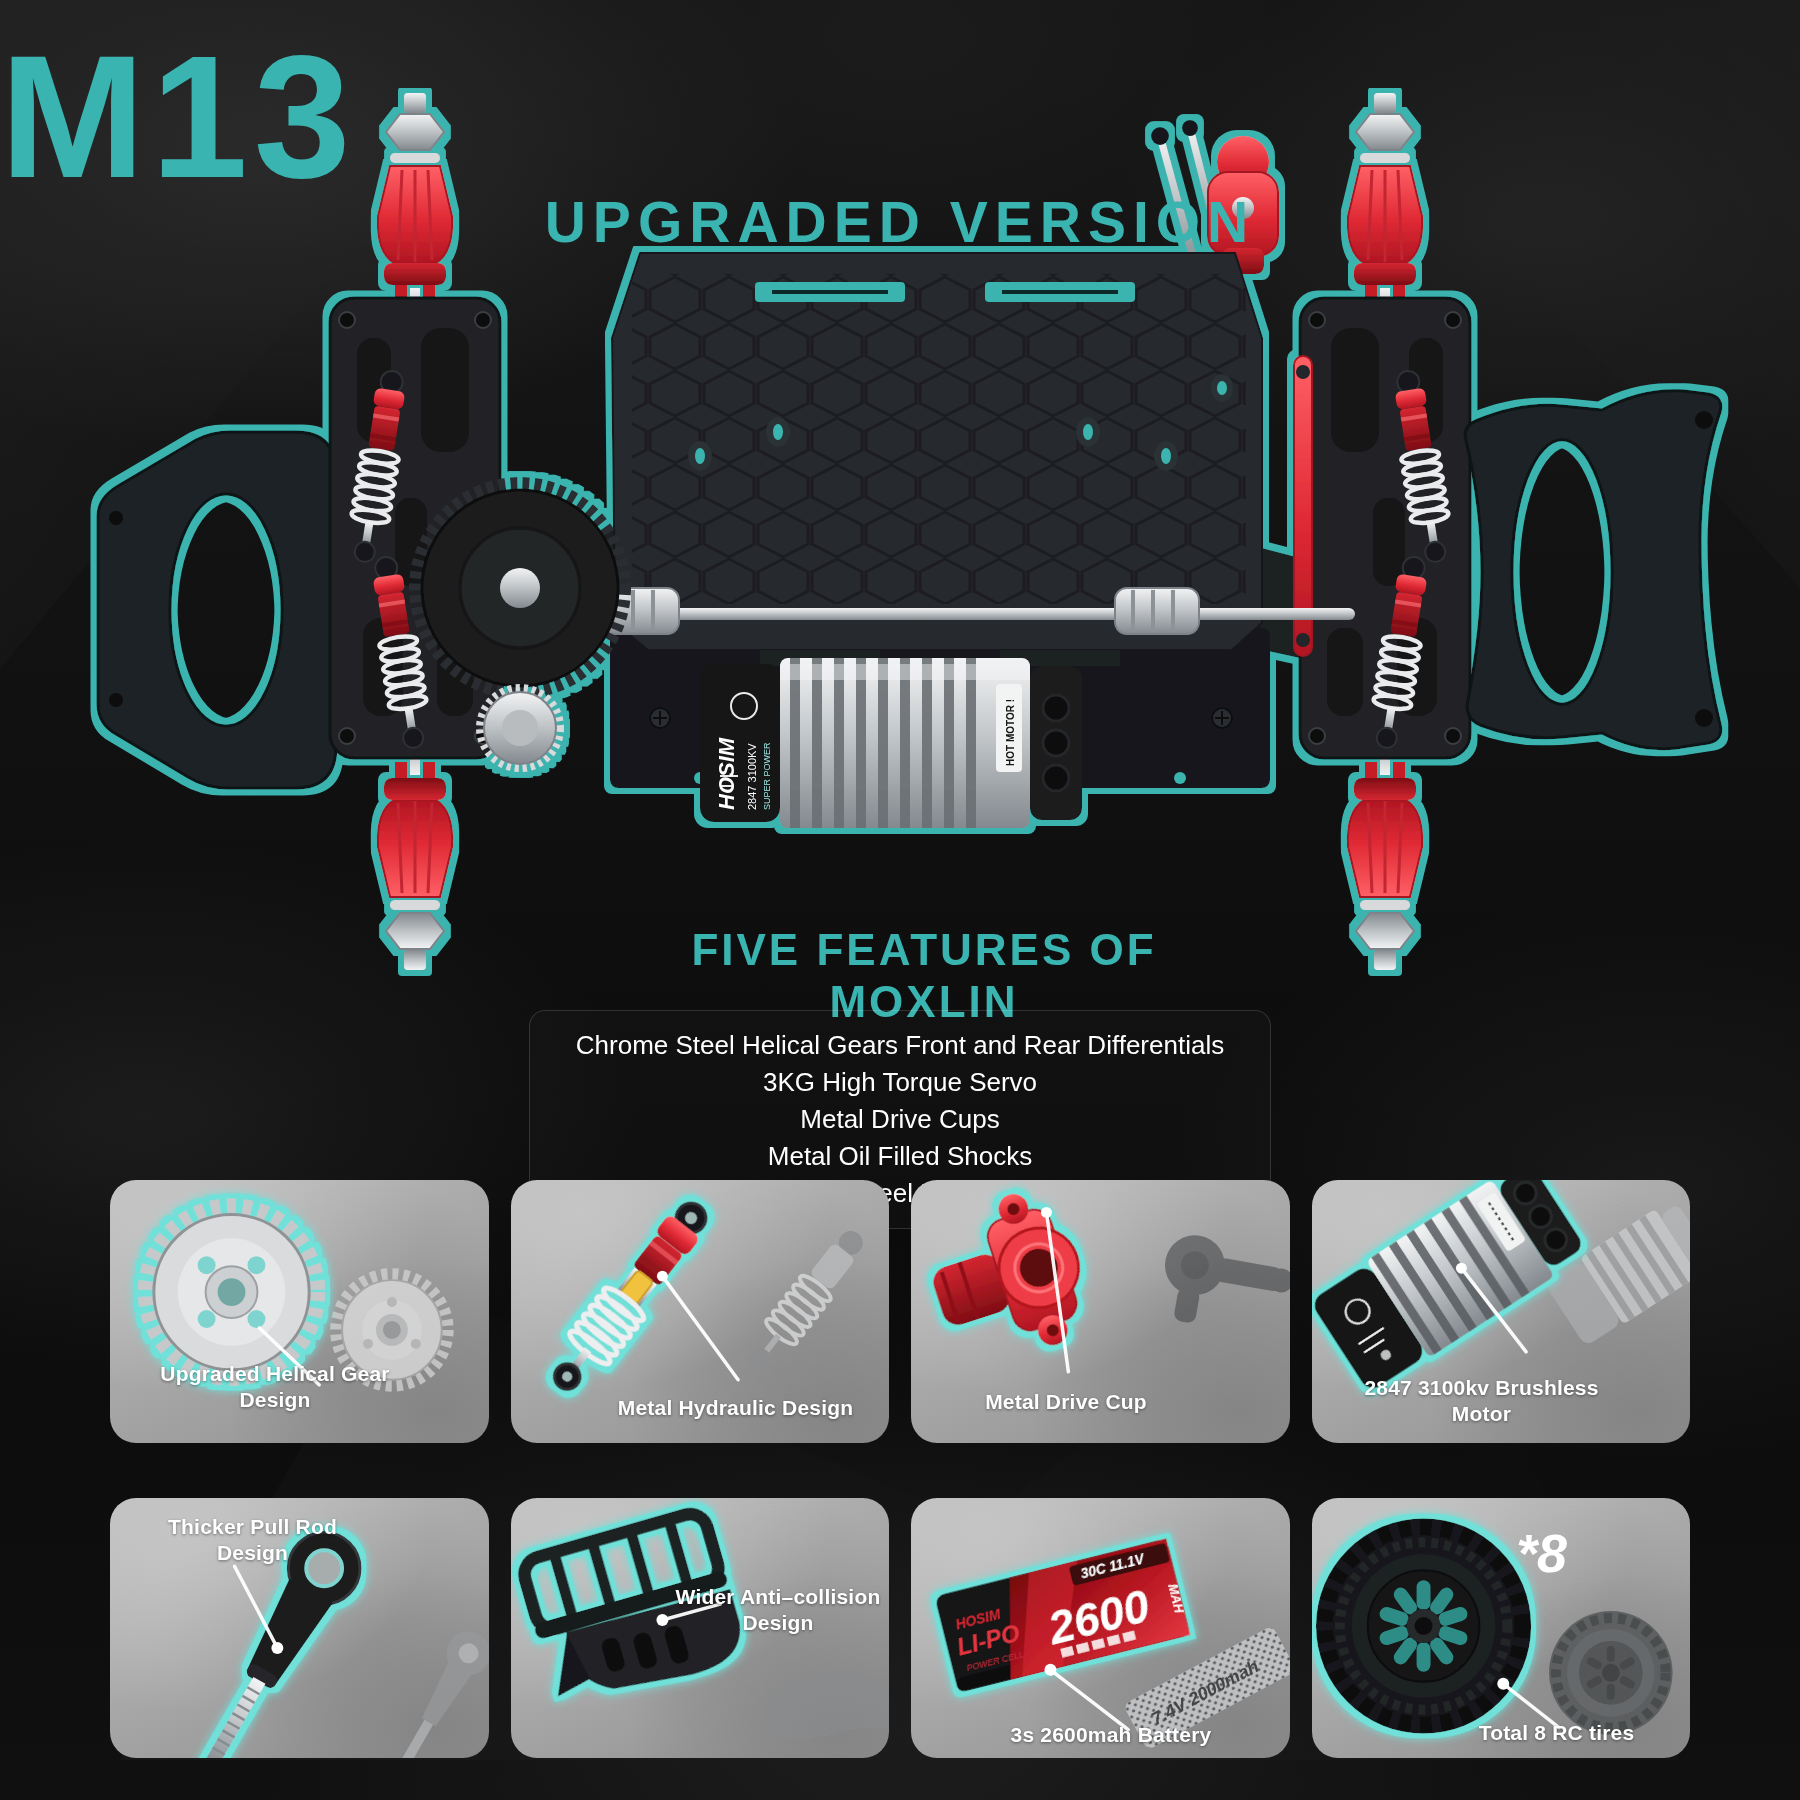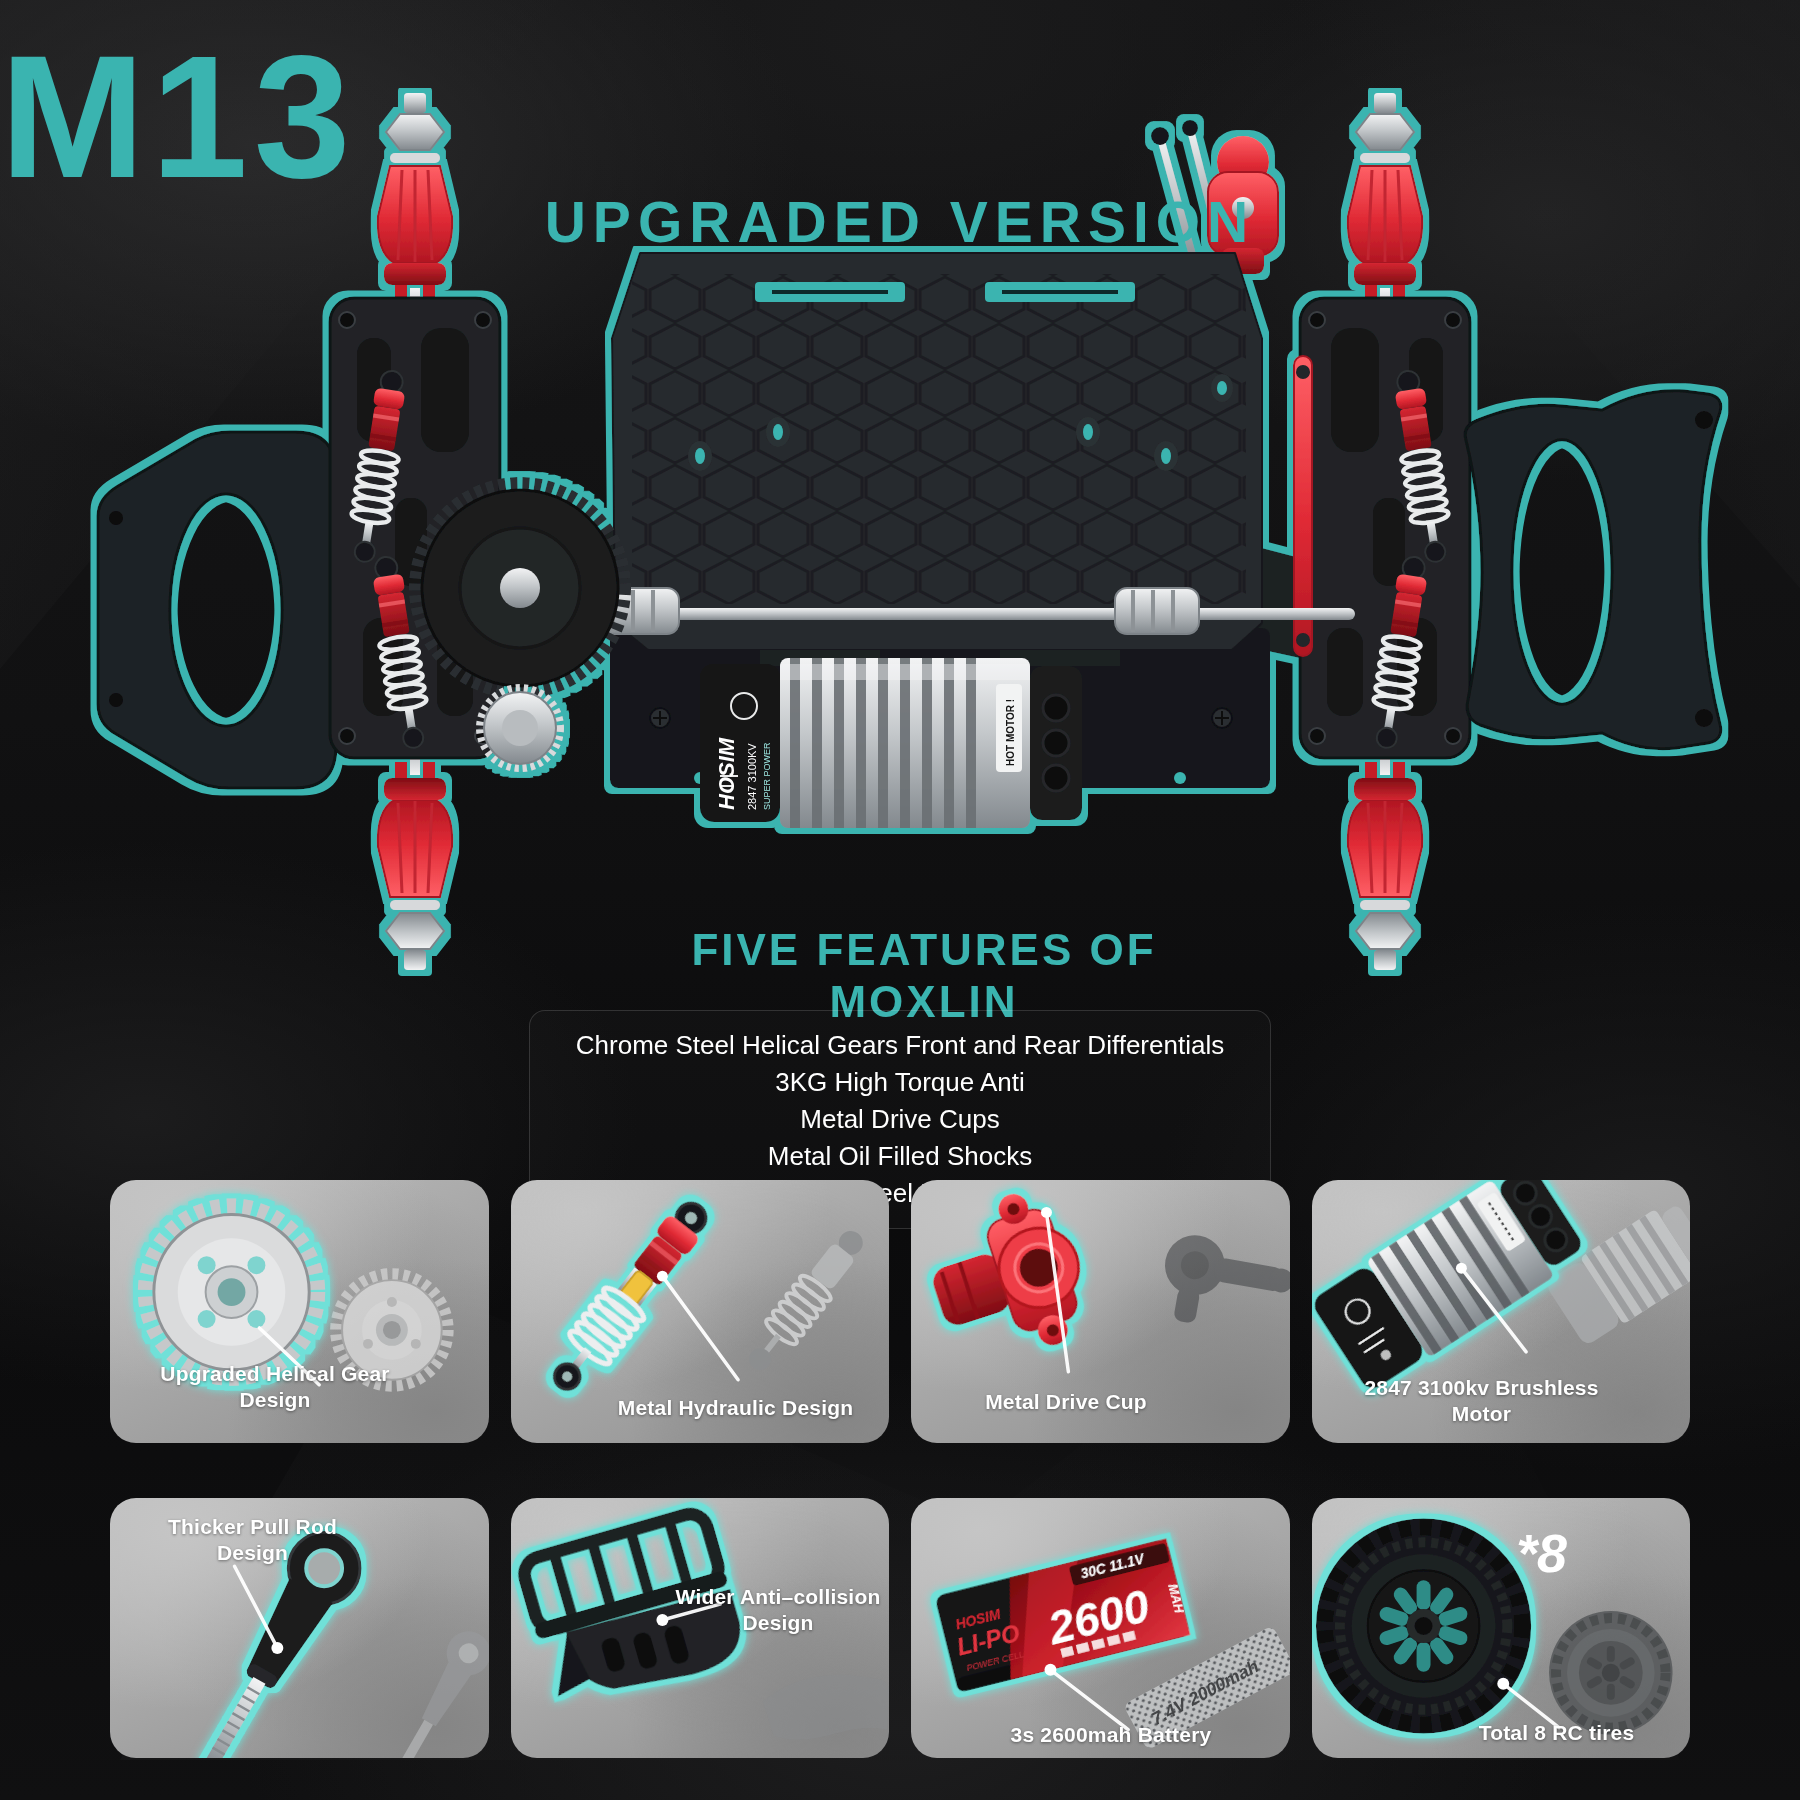--- a/index.html
+++ b/index.html
@@ -282,21 +282,21 @@
   <div class="m13">M13</div>
   <div class="upgraded">UPGRADED VERSION</div>
 
   <div class="five">
     <div>FIVE FEATURES OF</div>
     <div>MOXLIN</div>
   </div>
 
   <div class="list-box">
     <div>Chrome Steel Helical Gears Front and Rear Differentials</div>
-    <div>3KG High Torque Anti</div>
+    <div>3KG High Torque Servo</div>
     <div>Metal Drive Cups</div>
     <div>Metal Oil Filled Shocks</div>
     <div>Carbon Steel Dogbones</div>
   </div>
 
   <div class="cards">
 
     <div class="card">
       <svg viewBox="0 0 380 263">
         <g opacity=".8">

